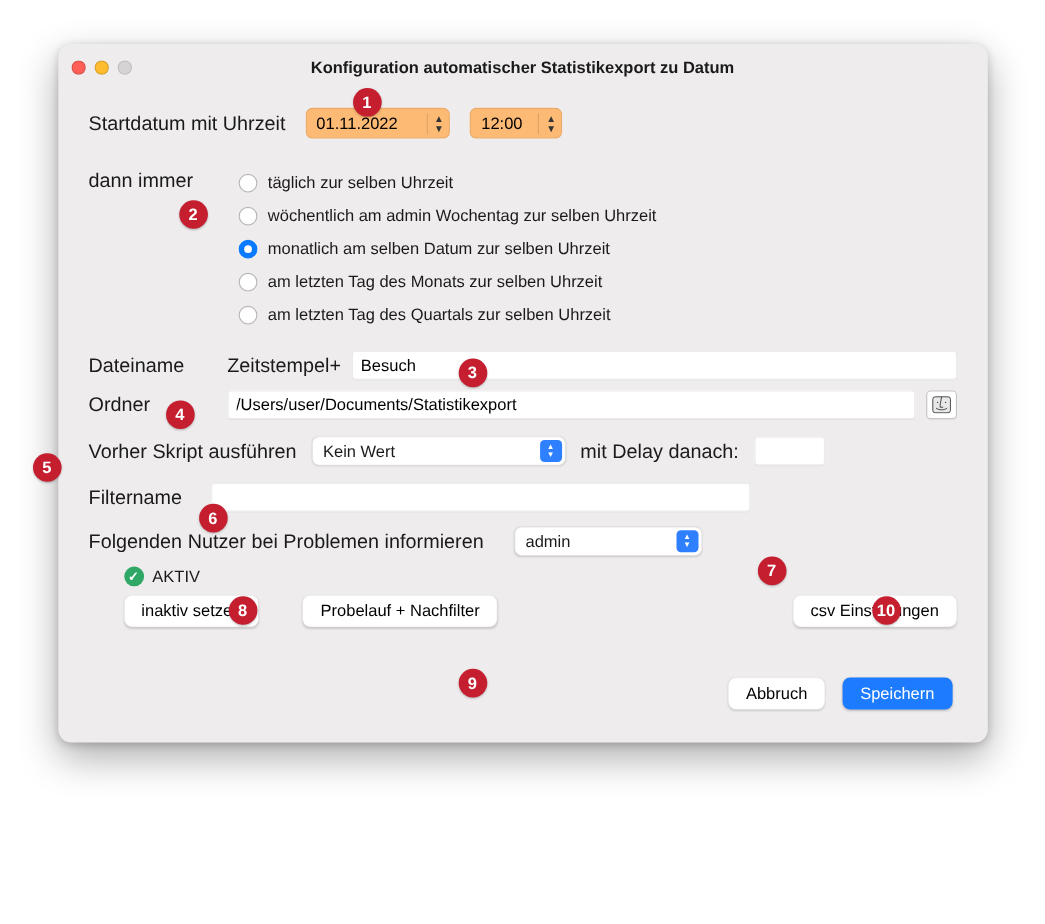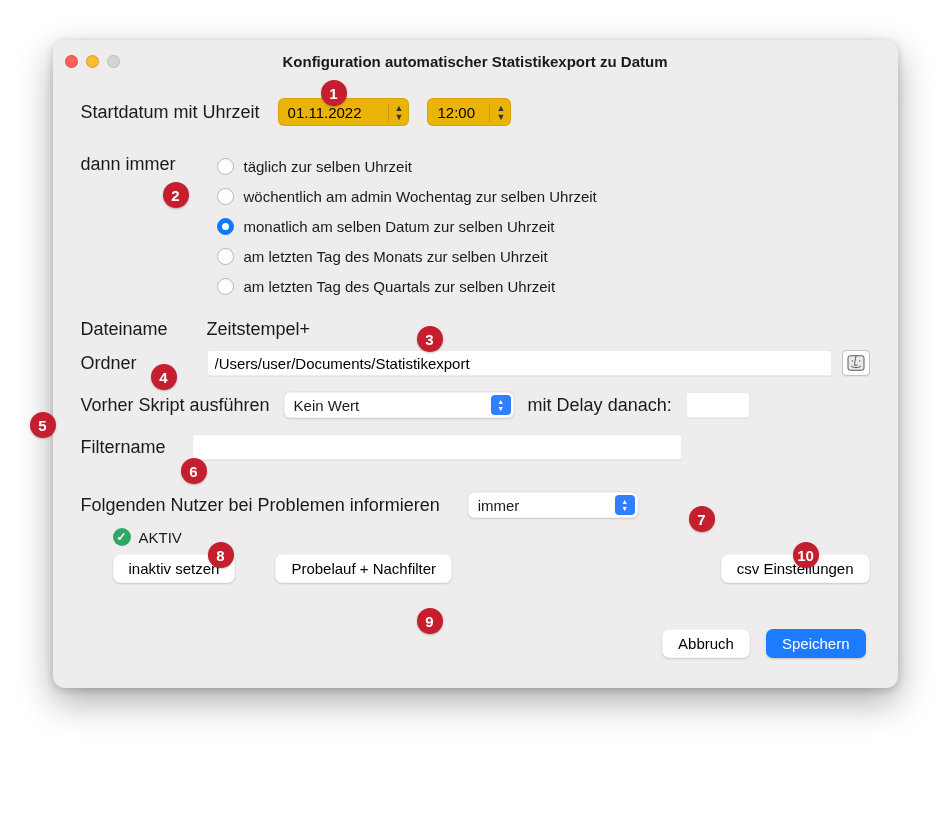--- a/index.html
+++ b/index.html
@@ -48,21 +48,21 @@
     }
     .content {
       padding: 16px 28px 0 28px;
       position: relative;
     }
     .row { display: flex; align-items: center; gap: 10px; margin-bottom: 10px; flex-wrap: wrap; }
     .label { font-size: 18px; }
     .stepper {
       display: flex;
       align-items: center;
-      background: #eab308;
+      background: #fdba74;
       border-radius: 6px;
       height: 28px;
       box-shadow: inset 0 0 0 1px rgba(0,0,0,0.08);
     }
     .stepper .field {
       padding: 0 10px;
       border: none;
       background: transparent;
       font-size: 15px;
       outline: none;
@@ -245,20 +245,21 @@
       <div class="radio-row">
         <span class="radio"></span>
         <span>am letzten Tag des Quartals zur selben Uhrzeit</span>
       </div>
     </div>
 
     <div class="grid-2" style="margin-top:4px;">
       <span class="label">Dateiname</span>
       <div class="subrow">
         <span class="label">Zeitstempel+</span>
+        <input class="text-input wide" value="Besuch" style="">
       </div>
 
       <span class="label">Ordner</span>
       <div class="subrow">
         <input class="text-input wide" value="/Users/user/Documents/Statistikexport" style="">
         <span class="finder-btn">
           <svg viewBox="0 0 24 22">
             <rect x="1" y="1" width="22" height="20" rx="3" fill="#e8e8e8" stroke="#444" stroke-width="1.2"></rect>
             <path d="M12 1 C 11 7 10 11 10 14 L14 14" stroke="#444" stroke-width="1.2" fill="none"></path>
             <circle cx="7" cy="8" r="0.9" fill="#444"></circle>
@@ -280,24 +281,24 @@
       </div>
       <span class="label">mit Delay danach:</span>
       <input class="text-input" style="width: 64px;" value="">
     </div>
 
     <div class="row" style="margin-top:16px; gap:26px;">
       <span class="label">Filtername</span>
       <input class="text-input" style="width: 490px;" value="">
     </div>
 
-    <div class="row" style="margin-top:32px; gap:28px;">
+    <div class="row" style="margin-top:14px; gap:28px;">
       <span class="label">Folgenden Nutzer bei Problemen informieren</span>
       <div class="select" style="min-width:170px;">
-        <span>immer</span>
+        <span>admin</span>
         <span class="chevs">
             <span>▲</span>
             <span>▼</span>
           </span>
       </div>
     </div>
 
     <div class="action-row">
       <div class="action-col" style="margin-left:32px;">
         <span class="status-pill">

